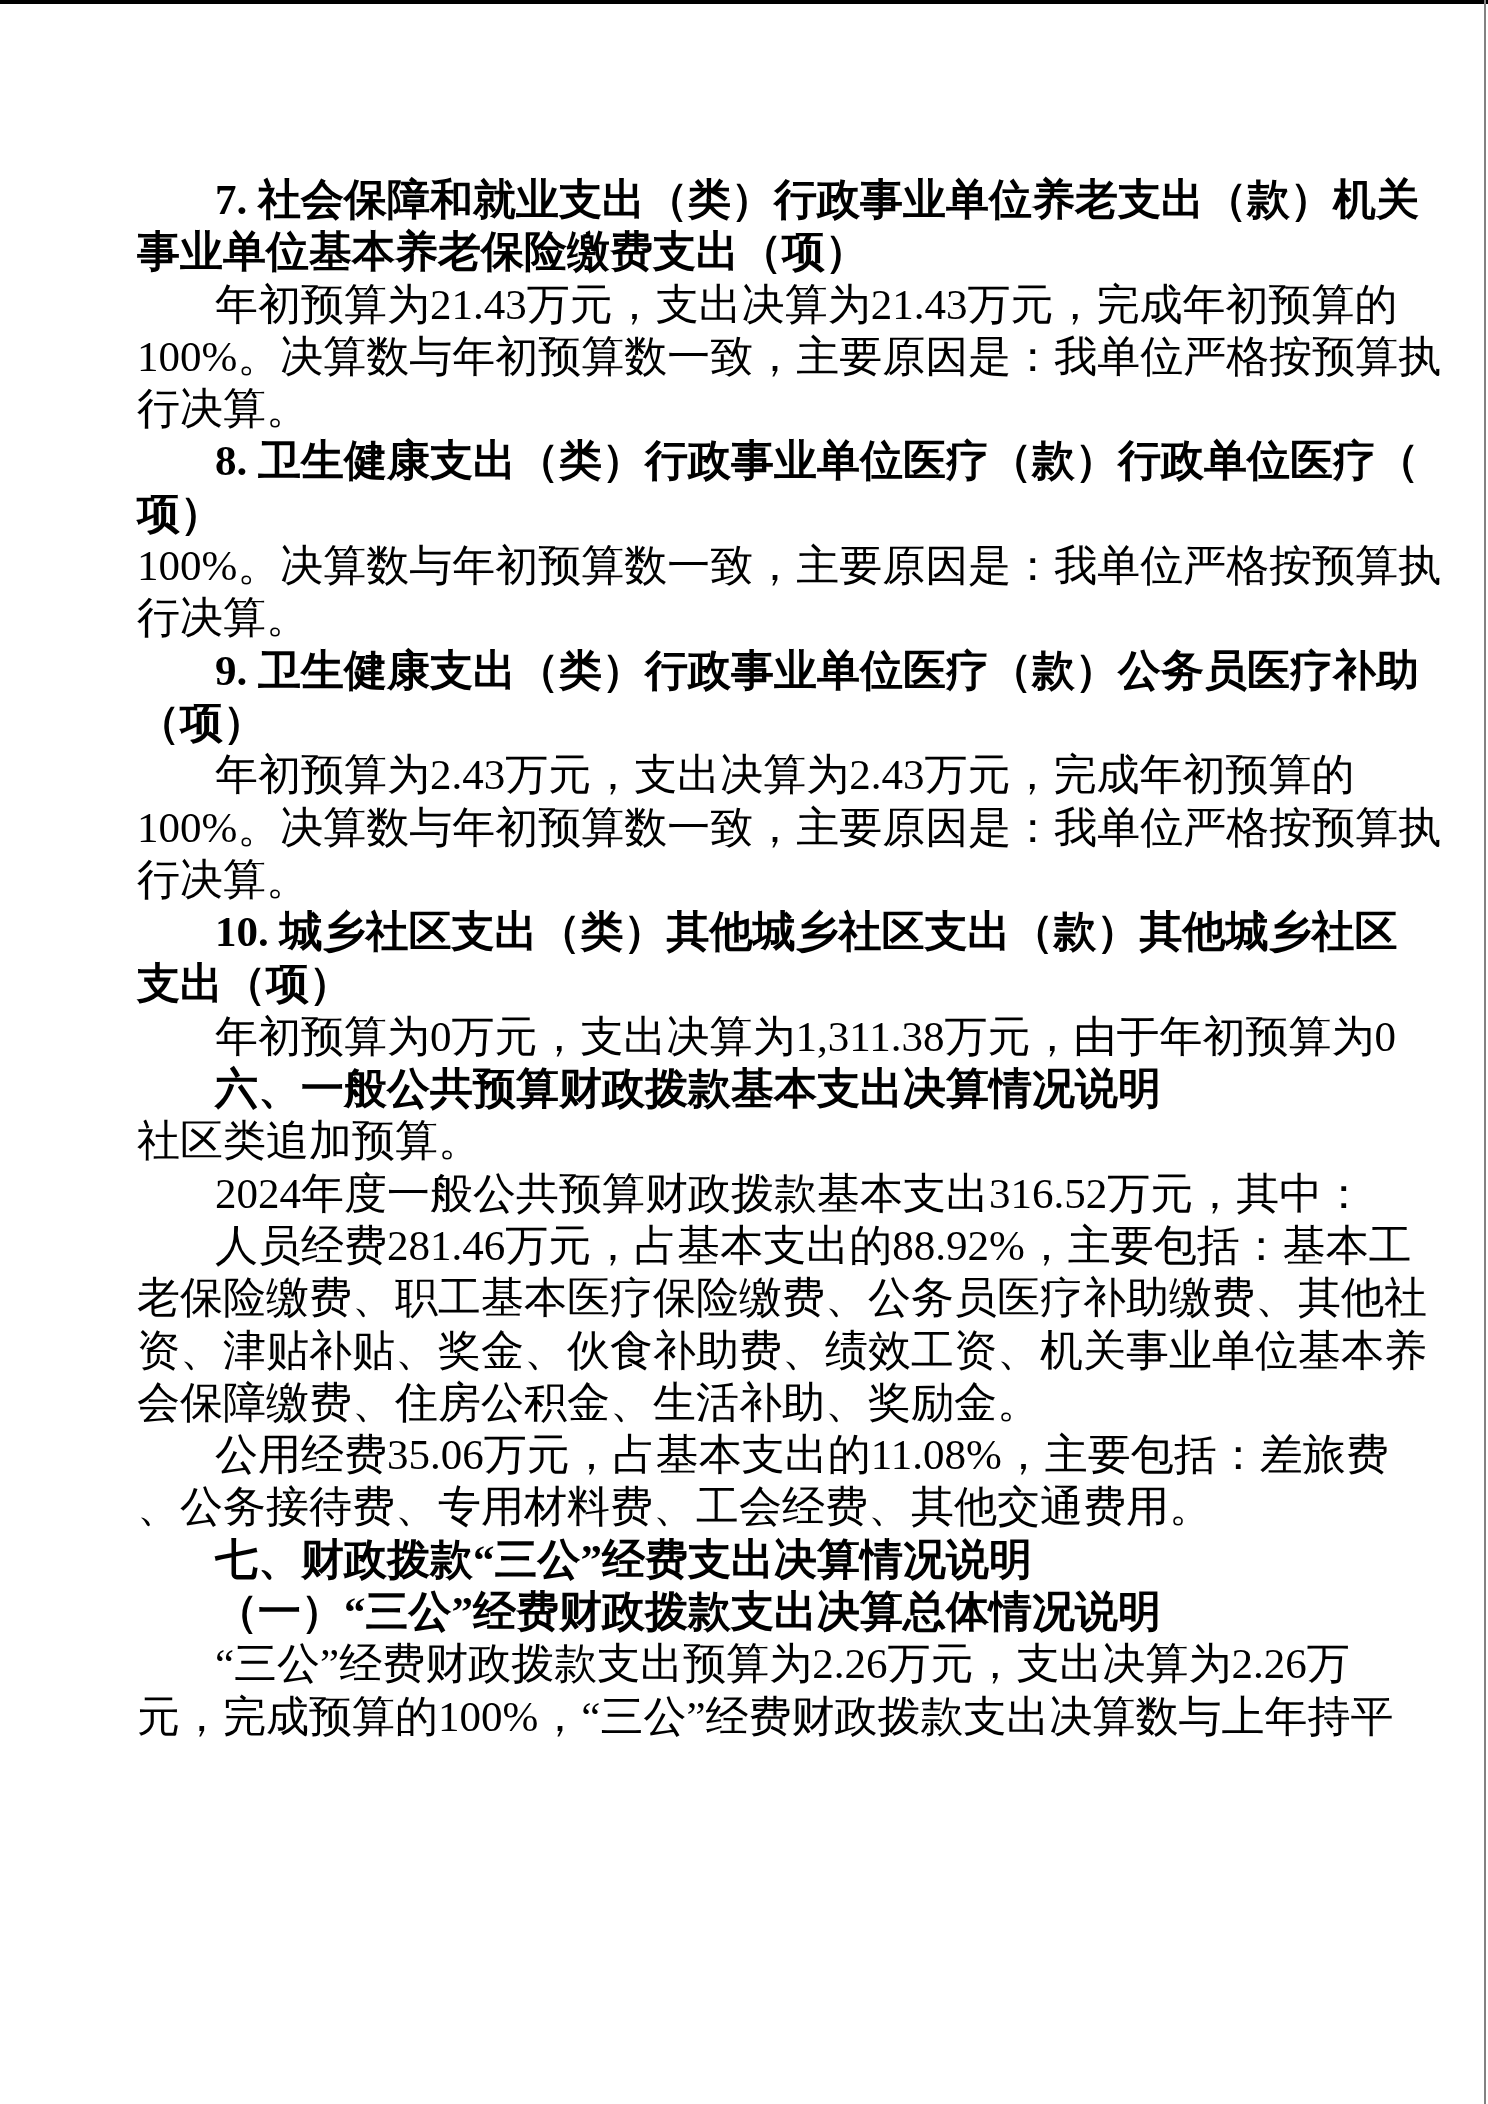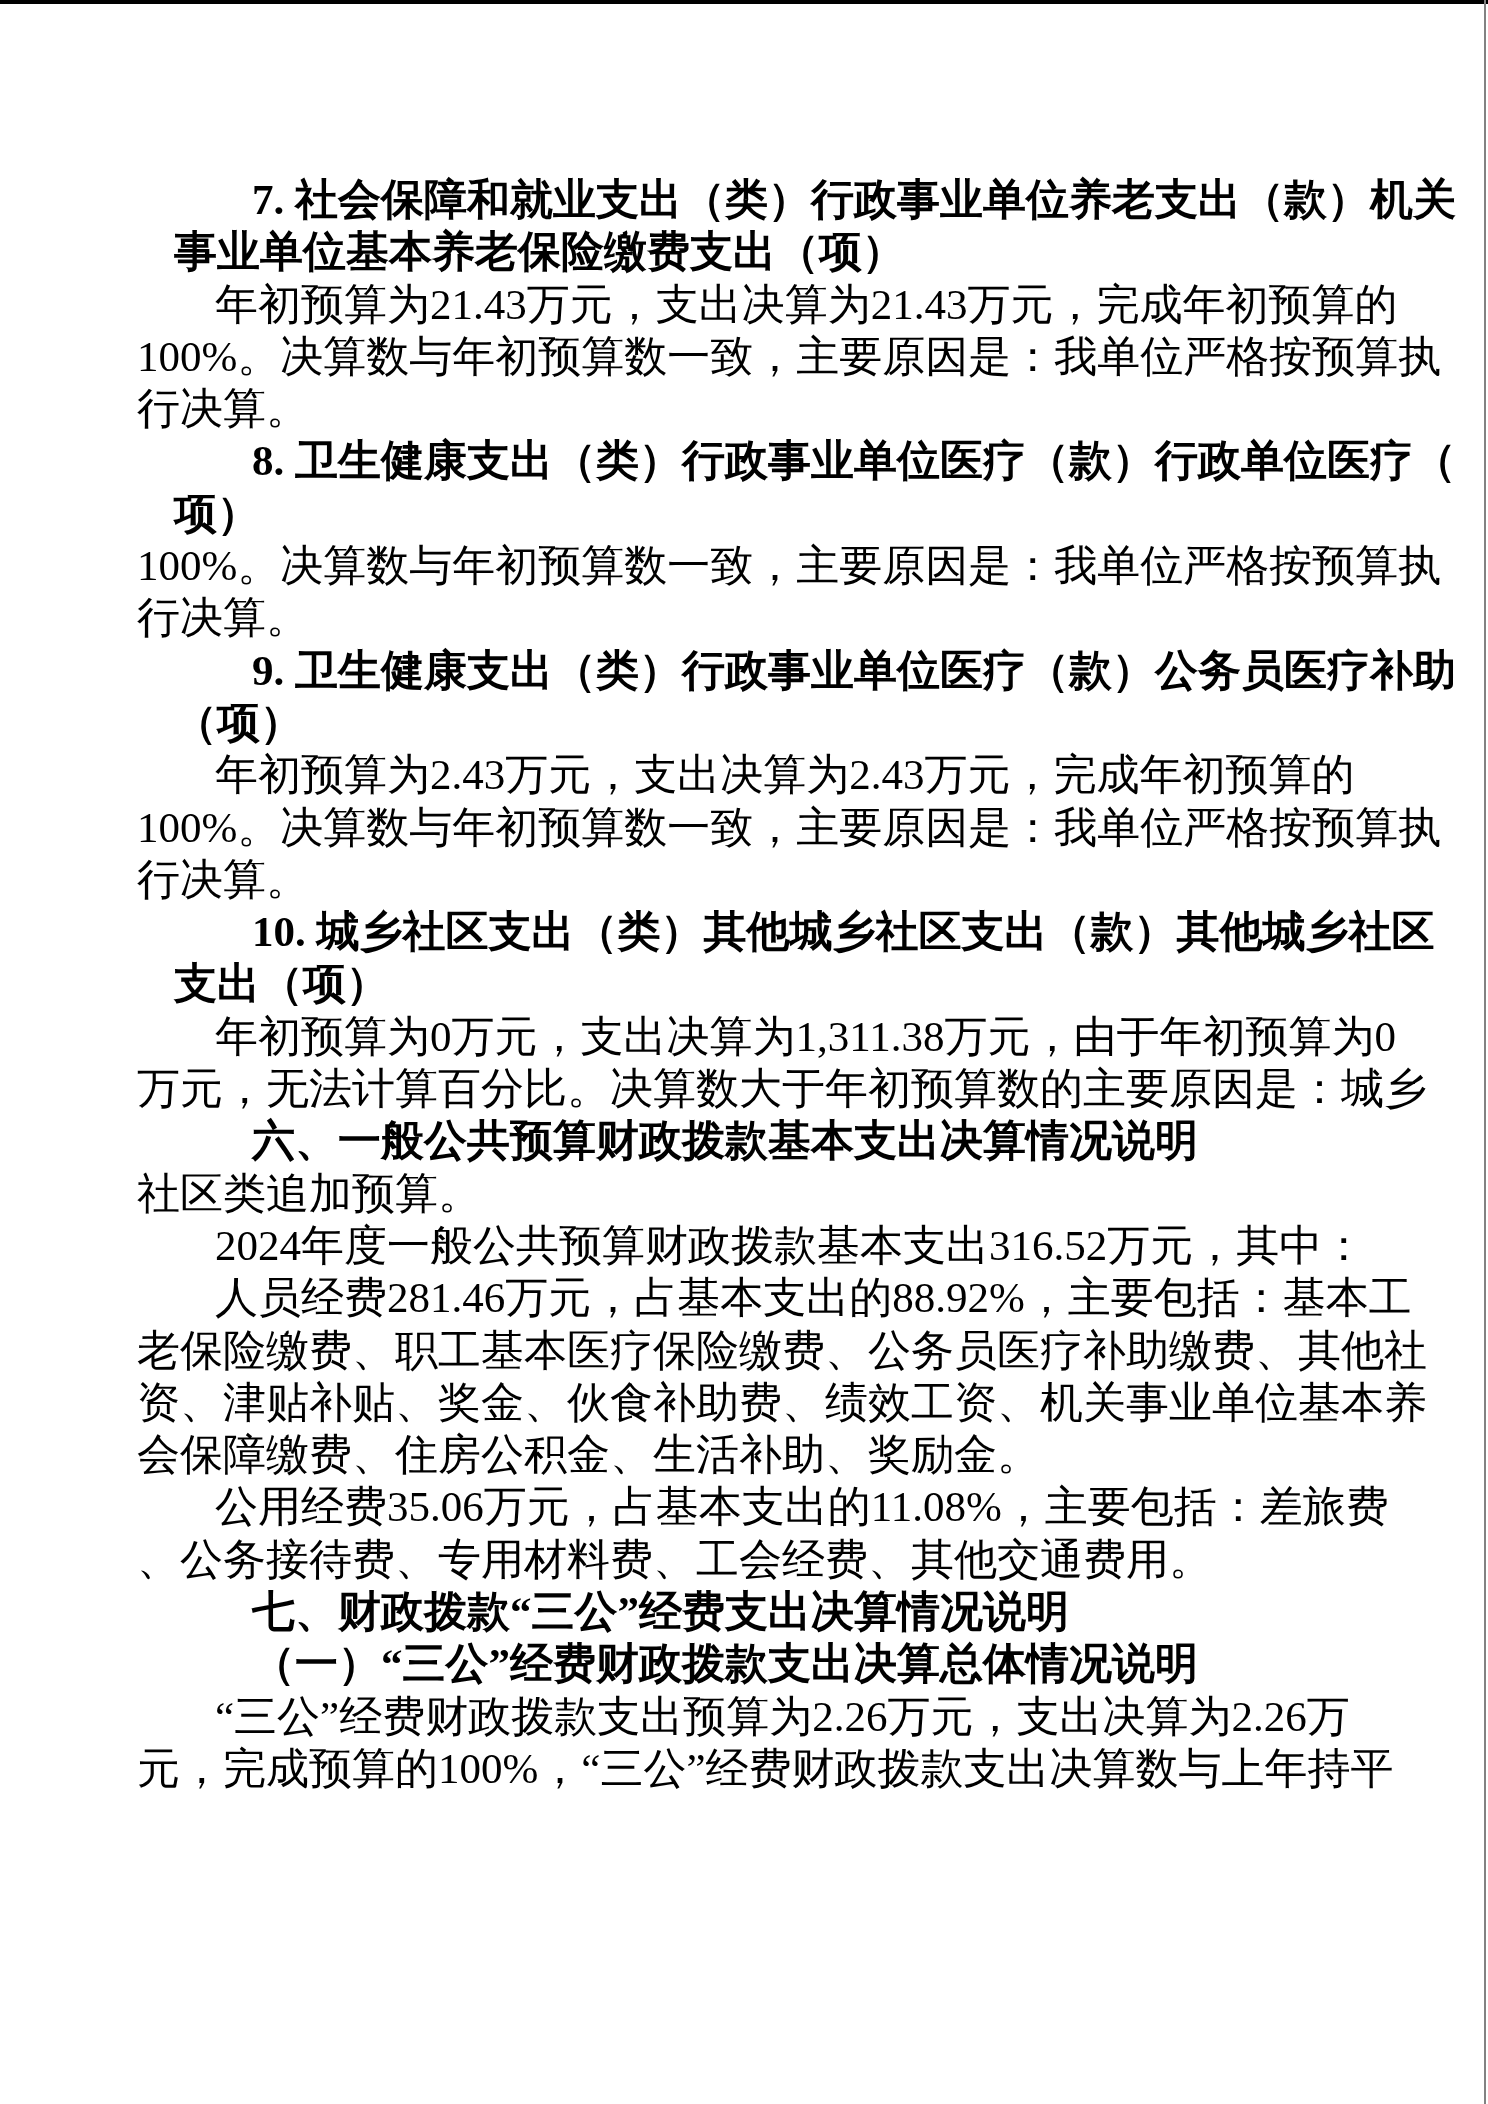--- a/index.html
+++ b/index.html
@@ -34,21 +34,21 @@
     left: 137px;
     width: 1210px;
   }
   .ln {
     height: 52.3px;
     line-height: 52.3px;
     font-size: 43px;
     white-space: nowrap;
     letter-spacing: 0;
   }
-  .b { font-weight: bold; margin-left: 37px; }
+  .b { font-weight: bold; }
   .ind { padding-left: 78px; }
 </style>
 </head>
 <body>
 
 <div class="page">
   <div class="topbar"></div>
   <div class="rightline"></div>
 
   <div class="content">
@@ -62,21 +62,20 @@
     <div class="ln">100%。决算数与年初预算数一致，主要原因是：我单位严格按预算执</div>
     <div class="ln">行决算。</div>
     <div class="ln b ind">9. 卫生健康支出（类）行政事业单位医疗（款）公务员医疗补助</div>
     <div class="ln b">（项）</div>
     <div class="ln ind">年初预算为2.43万元，支出决算为2.43万元，完成年初预算的</div>
     <div class="ln">100%。决算数与年初预算数一致，主要原因是：我单位严格按预算执</div>
     <div class="ln">行决算。</div>
     <div class="ln b ind">10. 城乡社区支出（类）其他城乡社区支出（款）其他城乡社区</div>
     <div class="ln b">支出（项）</div>
     <div class="ln ind">年初预算为0万元，支出决算为1,311.38万元，由于年初预算为0</div>
-    <div class="ln">万元，无法计算百分比。决算数大于年初预算数的主要原因是：城乡</div>
     <div class="ln b ind">六、一般公共预算财政拨款基本支出决算情况说明</div>
     <div class="ln">社区类追加预算。</div>
     <div class="ln ind">2024年度一般公共预算财政拨款基本支出316.52万元，其中：</div>
     <div class="ln ind">人员经费281.46万元，占基本支出的88.92%，主要包括：基本工</div>
     <div class="ln">老保险缴费、职工基本医疗保险缴费、公务员医疗补助缴费、其他社</div>
     <div class="ln">资、津贴补贴、奖金、伙食补助费、绩效工资、机关事业单位基本养</div>
     <div class="ln">会保障缴费、住房公积金、生活补助、奖励金。</div>
     <div class="ln ind">公用经费35.06万元，占基本支出的11.08%，主要包括：差旅费</div>
     <div class="ln">、公务接待费、专用材料费、工会经费、其他交通费用。</div>
     <div class="ln b ind">七、财政拨款“三公”经费支出决算情况说明</div>

